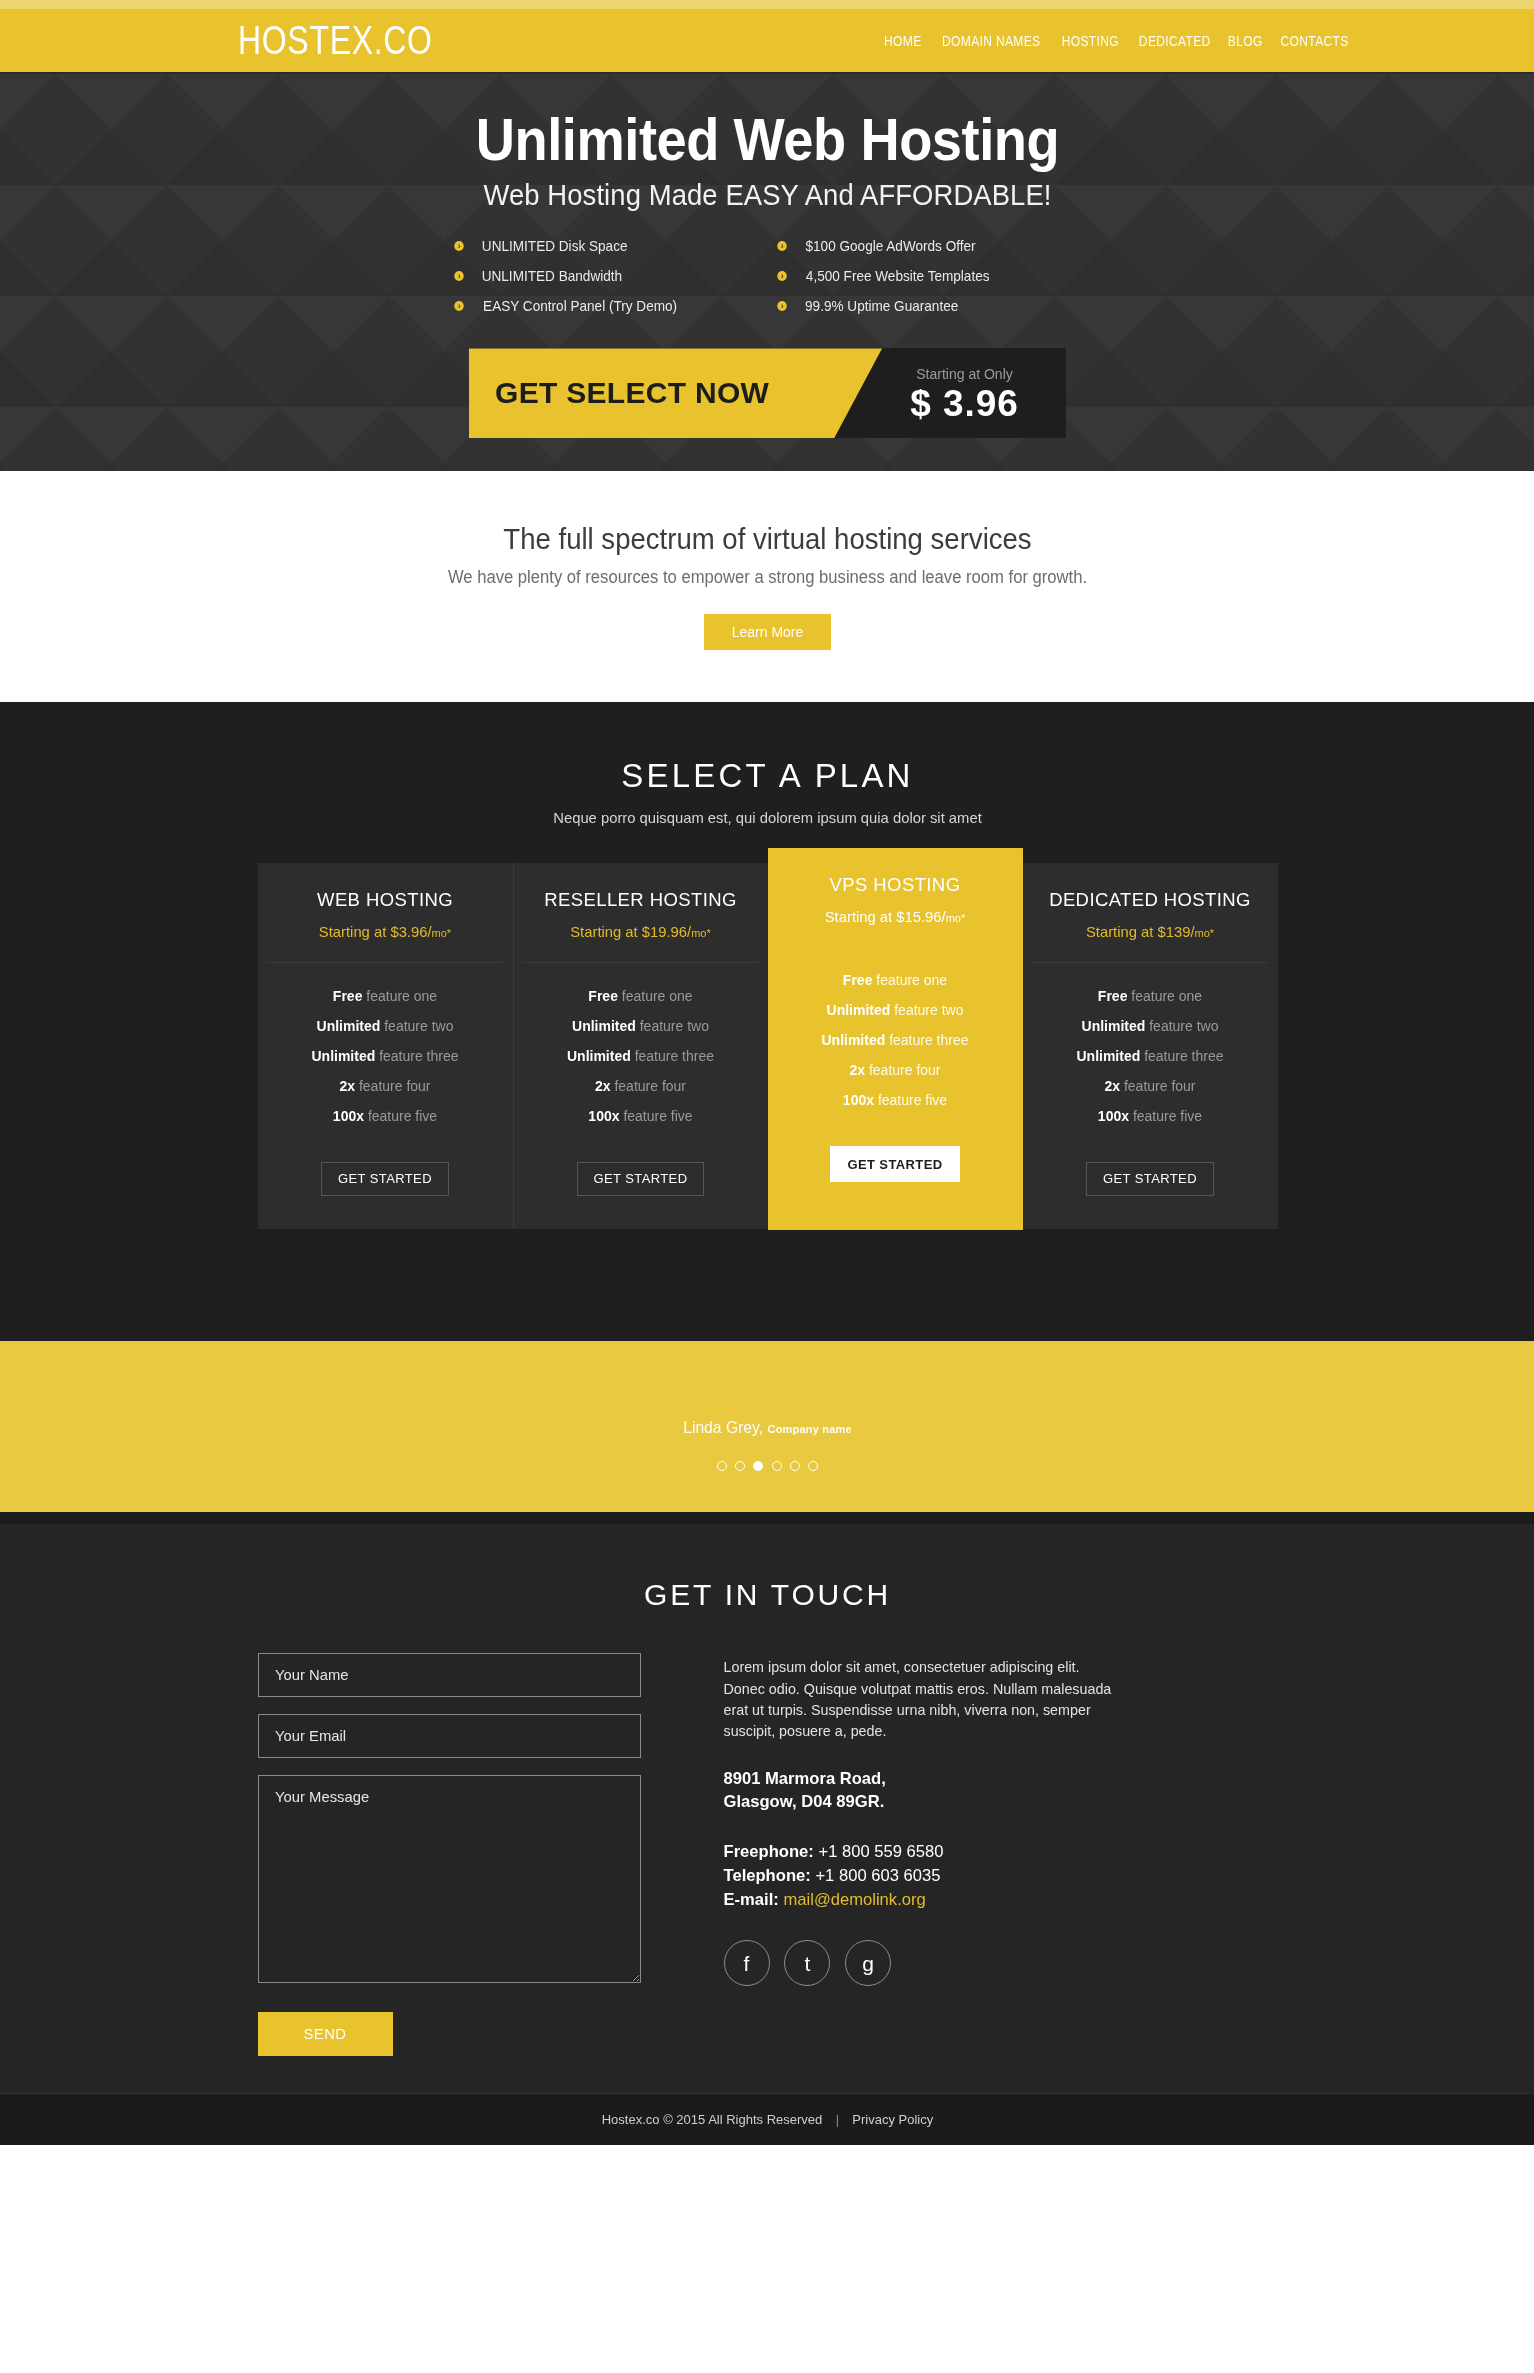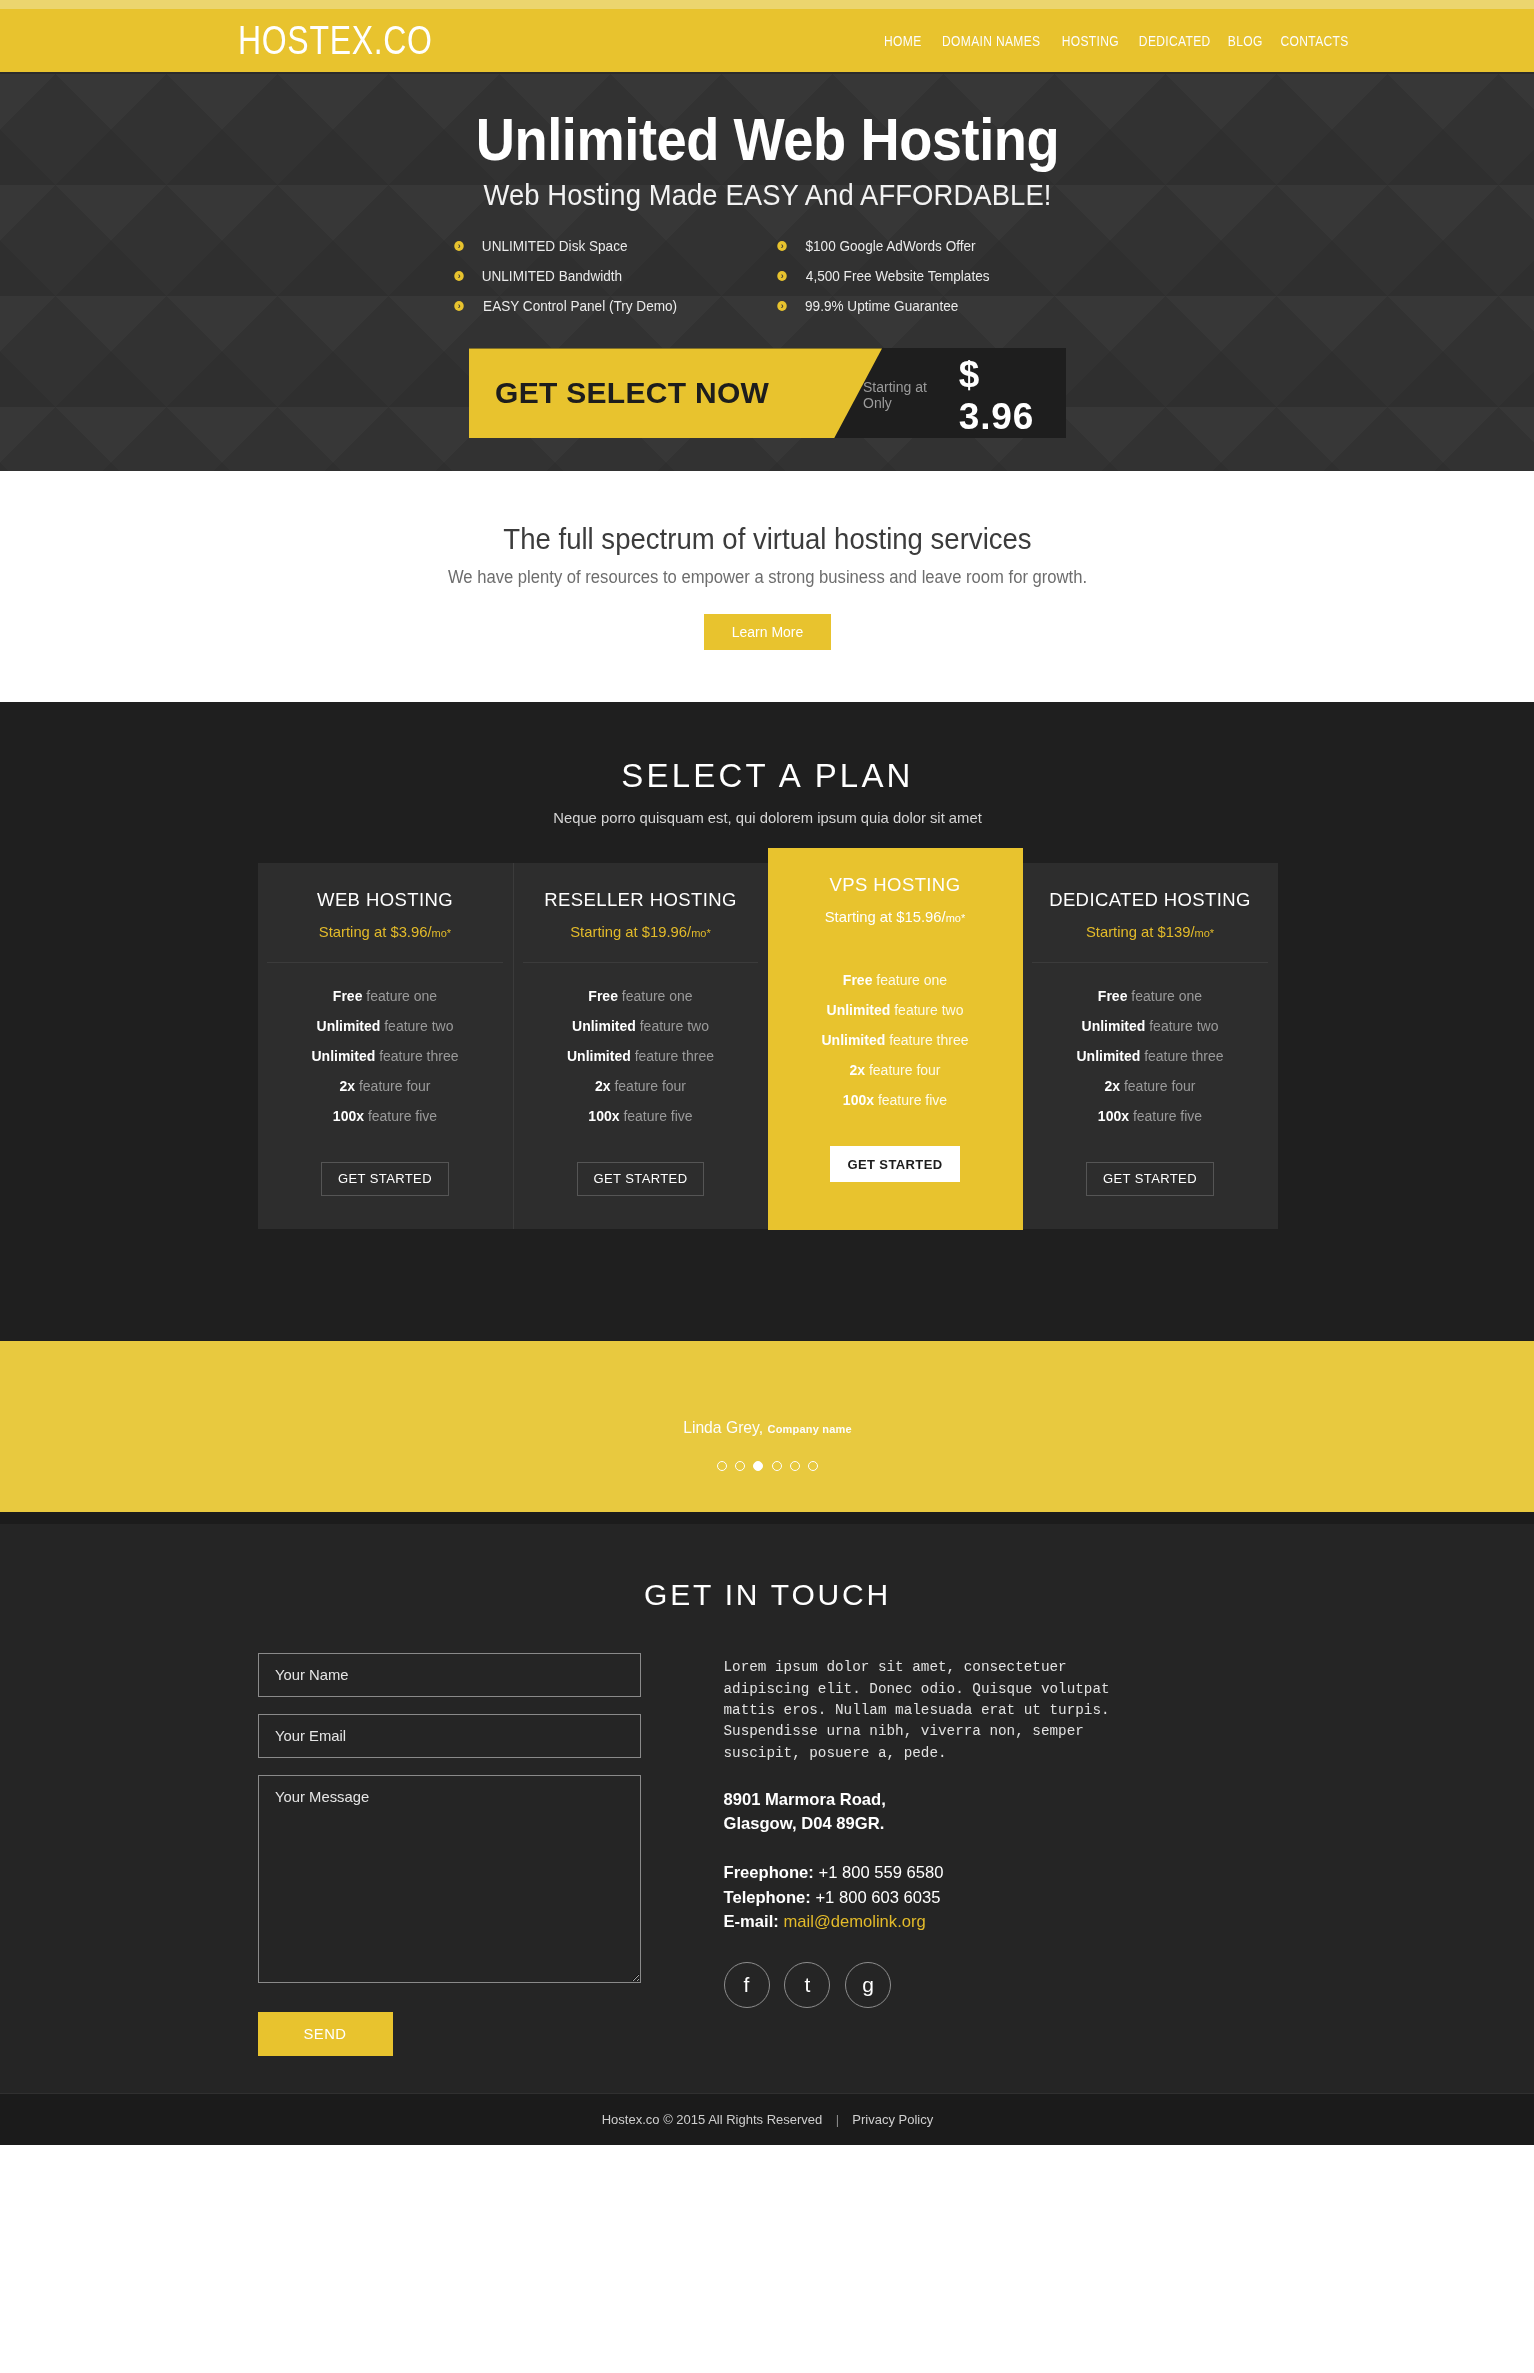--- a/index.html
+++ b/index.html
@@ -102,21 +102,21 @@
     clip-path: polygon(0 0, 100% 0, calc(100% - 48px) 100%, 0 100%);
     display: flex; align-items: center;
   }
   .cta-yellow span {
     color: #1d1d1d; font-size: 30px; font-weight: bold;
     font-family: "Liberation Sans Narrow", "Liberation Sans", sans-serif;
     margin-left: 26px; letter-spacing: 0.3px;
   }
   .cta-right {
     position: absolute; right: 0; top: 0; bottom: 0; width: 203px;
-    display: flex; flex-direction: row; align-items: center;
+    display: flex; flex-direction: column; align-items: center;
     justify-content: center; padding-top: 3.7px;
   }
   .cta-sub {
     color: #9b9b9b; font-size: 14px;
     font-family: "Liberation Sans Narrow", "Liberation Sans", sans-serif;
   }
   .cta-price {
     color: #ffffff; font-size: 37px; font-weight: bold;
     font-family: "Liberation Sans Narrow", "Liberation Sans", sans-serif;
     margin-top: 0.9px; letter-spacing: 0.9px;
@@ -250,21 +250,21 @@
   textarea.field { height: 208px; resize: vertical; }
   .btn-send {
     background: #e8c32e; border: 0; color: #ffffff; font-size: 14.8px;
     padding: 14px 0; width: 135px; margin-top: 13px; cursor: pointer;
     letter-spacing: 0.5px;
     font-family: "Liberation Sans Narrow", "Liberation Sans", sans-serif;
   }
   .info-col { width: 388px; padding-top: 3.7px; }
   .info-col p.lead {
     color: #e2e2e2; font-size: 14.3px; line-height: 1.5;
-    font-family: Liberation Mono, monospace;
+    font-family: Liberation Sans, sans-serif;
   }
   .addr {
     margin-top: 24px; color: #ffffff; font-size: 16.6px; font-weight: bold;
     line-height: 1.42;
     font-family: "Liberation Sans Narrow", "Liberation Sans", sans-serif;
   }
   .phones {
     margin-top: 26px; color: #ffffff; font-size: 16.6px; line-height: 1.45;
     font-family: "Liberation Sans Narrow", "Liberation Sans", sans-serif;
   }

